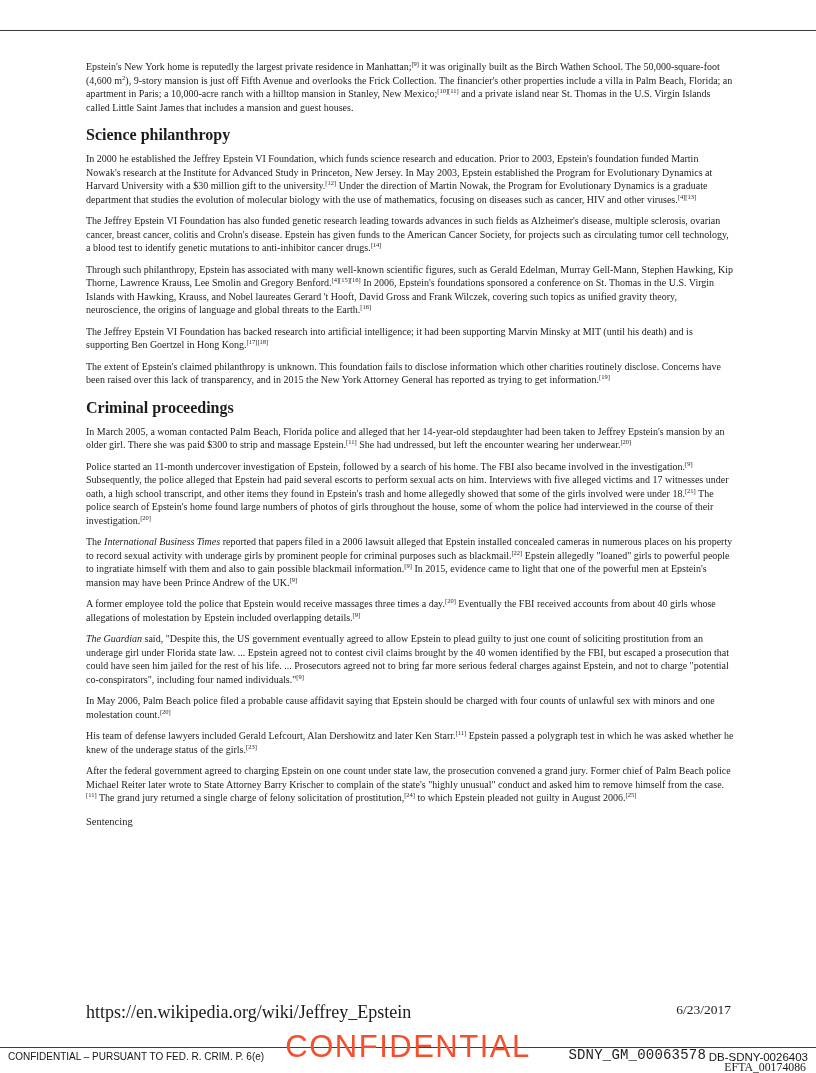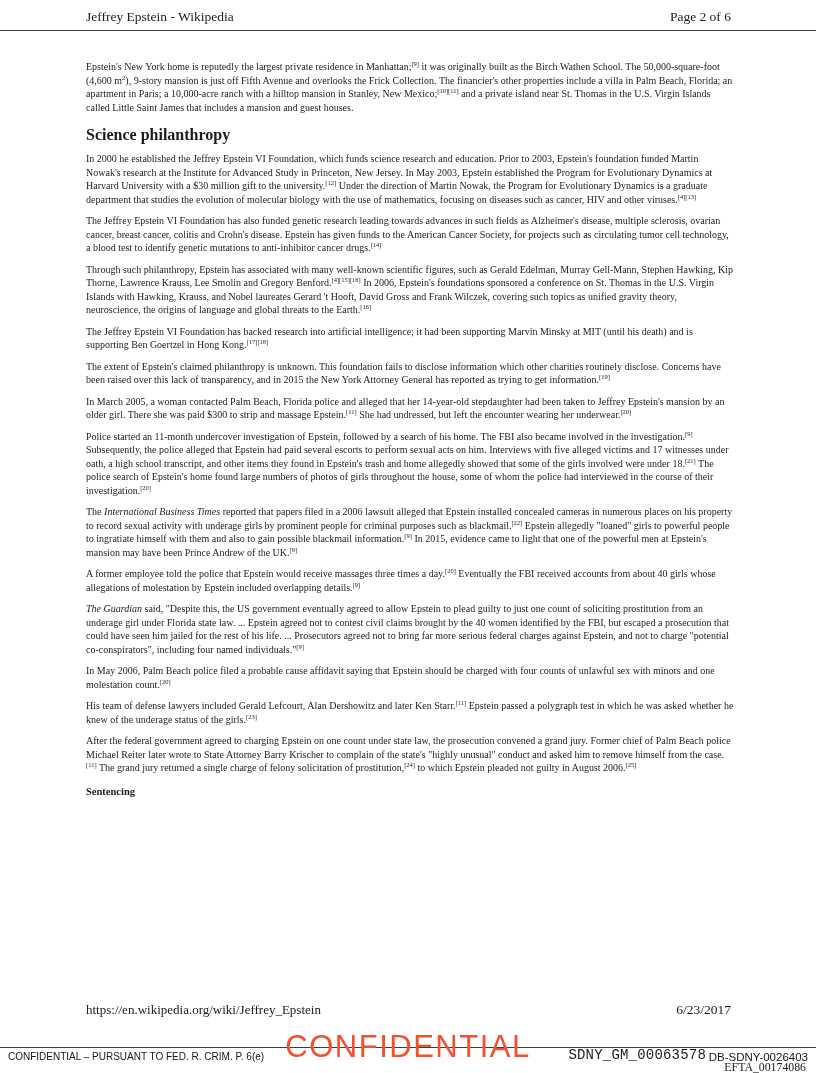--- a/index.html
+++ b/index.html
@@ -36,28 +36,28 @@
   .doc-body p { margin: 0 0 8px; }
   .doc-body h2 {
     font-size: 16px;
     line-height: 20px;
     margin: 11px 0 7px;
     font-weight: 700;
   }
   .doc-body h4 {
     font-size: 10.5px;
     margin: 10px 0 8px;
-    font-weight: 700;
+    font-weight: 400;
   }
   .doc-body sup { font-size: 6.5px; line-height: 0; vertical-align: super; }
   .it { font-style: italic; text-align: right; }
   .footer-url {
     position: absolute;
     left: 86px; top: 1002px;
-    font-size: 13px;
+    font-size: 18px;
     text-align: center;
   }
   .footer-date {
     position: absolute;
     right: 85px; top: 1002px;
     font-size: 13.5px;
   }
   .bates-sdny {
     position: absolute;
     right: 110px; top: 1047px;
@@ -99,35 +99,32 @@
     position: absolute;
     right: 10px; top: 1060px;
     font-size: 11.8px;
   }
 </style>
 </head>
 <body>
 
 <div class="page">
 
-  <div class="header-row">
-    <span>Jeffrey Epstein - Wikipedia</span>
-    <span>Page 2 of 6</span>
-  </div>
 
   <div class="rule-top"></div>
 
   <div class="doc-body" id="doc-body">
       <p><span>Epstein's New York home is reputedly the largest private residence in Manhattan;</span><sup>[9]</sup><span> it was originally built as the Birch Wathen School. The 50,000-square-foot (4,600 m</span><sup>2</sup><span>), 9-story mansion is just off Fifth Avenue and overlooks the Frick Collection. The financier's other properties include a villa in Palm Beach, Florida; an apartment in Paris; a 10,000-acre ranch with a hilltop mansion in Stanley, New Mexico;</span><sup>[10][11]</sup><span> and a private island near St. Thomas in the U.S. Virgin Islands called Little Saint James that includes a mansion and guest houses.</span></p>
       <h2>Science philanthropy</h2>
       <p><span>In 2000 he established the Jeffrey Epstein VI Foundation, which funds science research and education. Prior to 2003, Epstein's foundation funded Martin Nowak's research at the Institute for Advanced Study in Princeton, New Jersey. In May 2003, Epstein established the Program for Evolutionary Dynamics at Harvard University with a $30 million gift to the university.</span><sup>[12]</sup><span> Under the direction of Martin Nowak, the Program for Evolutionary Dynamics is a graduate department that studies the evolution of molecular biology with the use of mathematics, focusing on diseases such as cancer, HIV and other viruses.</span><sup>[4][13]</sup></p>
       <p><span>The Jeffrey Epstein VI Foundation has also funded genetic research leading towards advances in such fields as Alzheimer's disease, multiple sclerosis, ovarian cancer, breast cancer, colitis and Crohn's disease. Epstein has given funds to the American Cancer Society, for projects such as circulating tumor cell technology, a blood test to identify genetic mutations to anti-inhibitor cancer drugs.</span><sup>[14]</sup></p>
       <p><span>Through such philanthropy, Epstein has associated with many well-known scientific figures, such as Gerald Edelman, Murray Gell-Mann, Stephen Hawking, Kip Thorne, Lawrence Krauss, Lee Smolin and Gregory Benford.</span><sup>[4][15][16]</sup><span> In 2006, Epstein's foundations sponsored a conference on St. Thomas in the U.S. Virgin Islands with Hawking, Krauss, and Nobel laureates Gerard 't Hooft, David Gross and Frank Wilczek, covering such topics as unified gravity theory, neuroscience, the origins of language and global threats to the Earth.</span><sup>[16]</sup></p>
       <p><span>The Jeffrey Epstein VI Foundation has backed research into artificial intelligence; it had been supporting Marvin Minsky at MIT (until his death) and is supporting Ben Goertzel in Hong Kong.</span><sup>[17][18]</sup></p>
       <p><span>The extent of Epstein's claimed philanthropy is unknown. This foundation fails to disclose information which other charities routinely disclose. Concerns have been raised over this lack of transparency, and in 2015 the New York Attorney General has reported as trying to get information.</span><sup>[19]</sup></p>
+      <h2>Criminal proceedings</h2>
       <p><span>In March 2005, a woman contacted Palm Beach, Florida police and alleged that her 14-year-old stepdaughter had been taken to Jeffrey Epstein's mansion by an older girl. There she was paid $300 to strip and massage Epstein.</span><sup>[11]</sup><span> She had undressed, but left the encounter wearing her underwear.</span><sup>[20]</sup></p>
       <p><span>Police started an 11-month undercover investigation of Epstein, followed by a search of his home. The FBI also became involved in the investigation.</span><sup>[9]</sup><span> Subsequently, the police alleged that Epstein had paid several escorts to perform sexual acts on him. Interviews with five alleged victims and 17 witnesses under oath, a high school transcript, and other items they found in Epstein's trash and home allegedly showed that some of the girls involved were under 18.</span><sup>[21]</sup><span> The police search of Epstein's home found large numbers of photos of girls throughout the house, some of whom the police had interviewed in the course of their investigation.</span><sup>[20]</sup></p>
       <p><span>The </span><span class="it">International Business Times</span><span> reported that papers filed in a 2006 lawsuit alleged that Epstein installed concealed cameras in numerous places on his property to record sexual activity with underage girls by prominent people for criminal purposes such as blackmail.</span><sup>[22]</sup><span> Epstein allegedly "loaned" girls to powerful people to ingratiate himself with them and also to gain possible blackmail information.</span><sup>[9]</sup><span> In 2015, evidence came to light that one of the powerful men at Epstein's mansion may have been Prince Andrew of the UK.</span><sup>[9]</sup></p>
       <p><span>A former employee told the police that Epstein would receive massages three times a day.</span><sup>[20]</sup><span> Eventually the FBI received accounts from about 40 girls whose allegations of molestation by Epstein included overlapping details.</span><sup>[9]</sup></p>
       <p><span class="it">The Guardian</span><span> said, "Despite this, the US government eventually agreed to allow Epstein to plead guilty to just one count of soliciting prostitution from an underage girl under Florida state law. ... Epstein agreed not to contest civil claims brought by the 40 women identified by the FBI, but escaped a prosecution that could have seen him jailed for the rest of his life. ... Prosecutors agreed not to bring far more serious federal charges against Epstein, and not to charge "potential co-conspirators", including four named individuals."</span><sup>[9]</sup></p>
       <p><span>In May 2006, Palm Beach police filed a probable cause affidavit saying that Epstein should be charged with four counts of unlawful sex with minors and one molestation count.</span><sup>[20]</sup></p>
       <p><span>His team of defense lawyers included Gerald Lefcourt, Alan Dershowitz and later Ken Starr.</span><sup>[11]</sup><span> Epstein passed a polygraph test in which he was asked whether he knew of the underage status of the girls.</span><sup>[23]</sup></p>
       <p><span>After the federal government agreed to charging Epstein on one count under state law, the prosecution convened a grand jury. Former chief of Palm Beach police Michael Reiter later wrote to State Attorney Barry Krischer to complain of the state's "highly unusual" conduct and asked him to remove himself from the case.</span><sup>[11]</sup><span> The grand jury returned a single charge of felony solicitation of prostitution,</span><sup>[24]</sup><span> to which Epstein pleaded not guilty in August 2006.</span><sup>[25]</sup></p>
       <h4>Sentencing</h4>
     </div>

